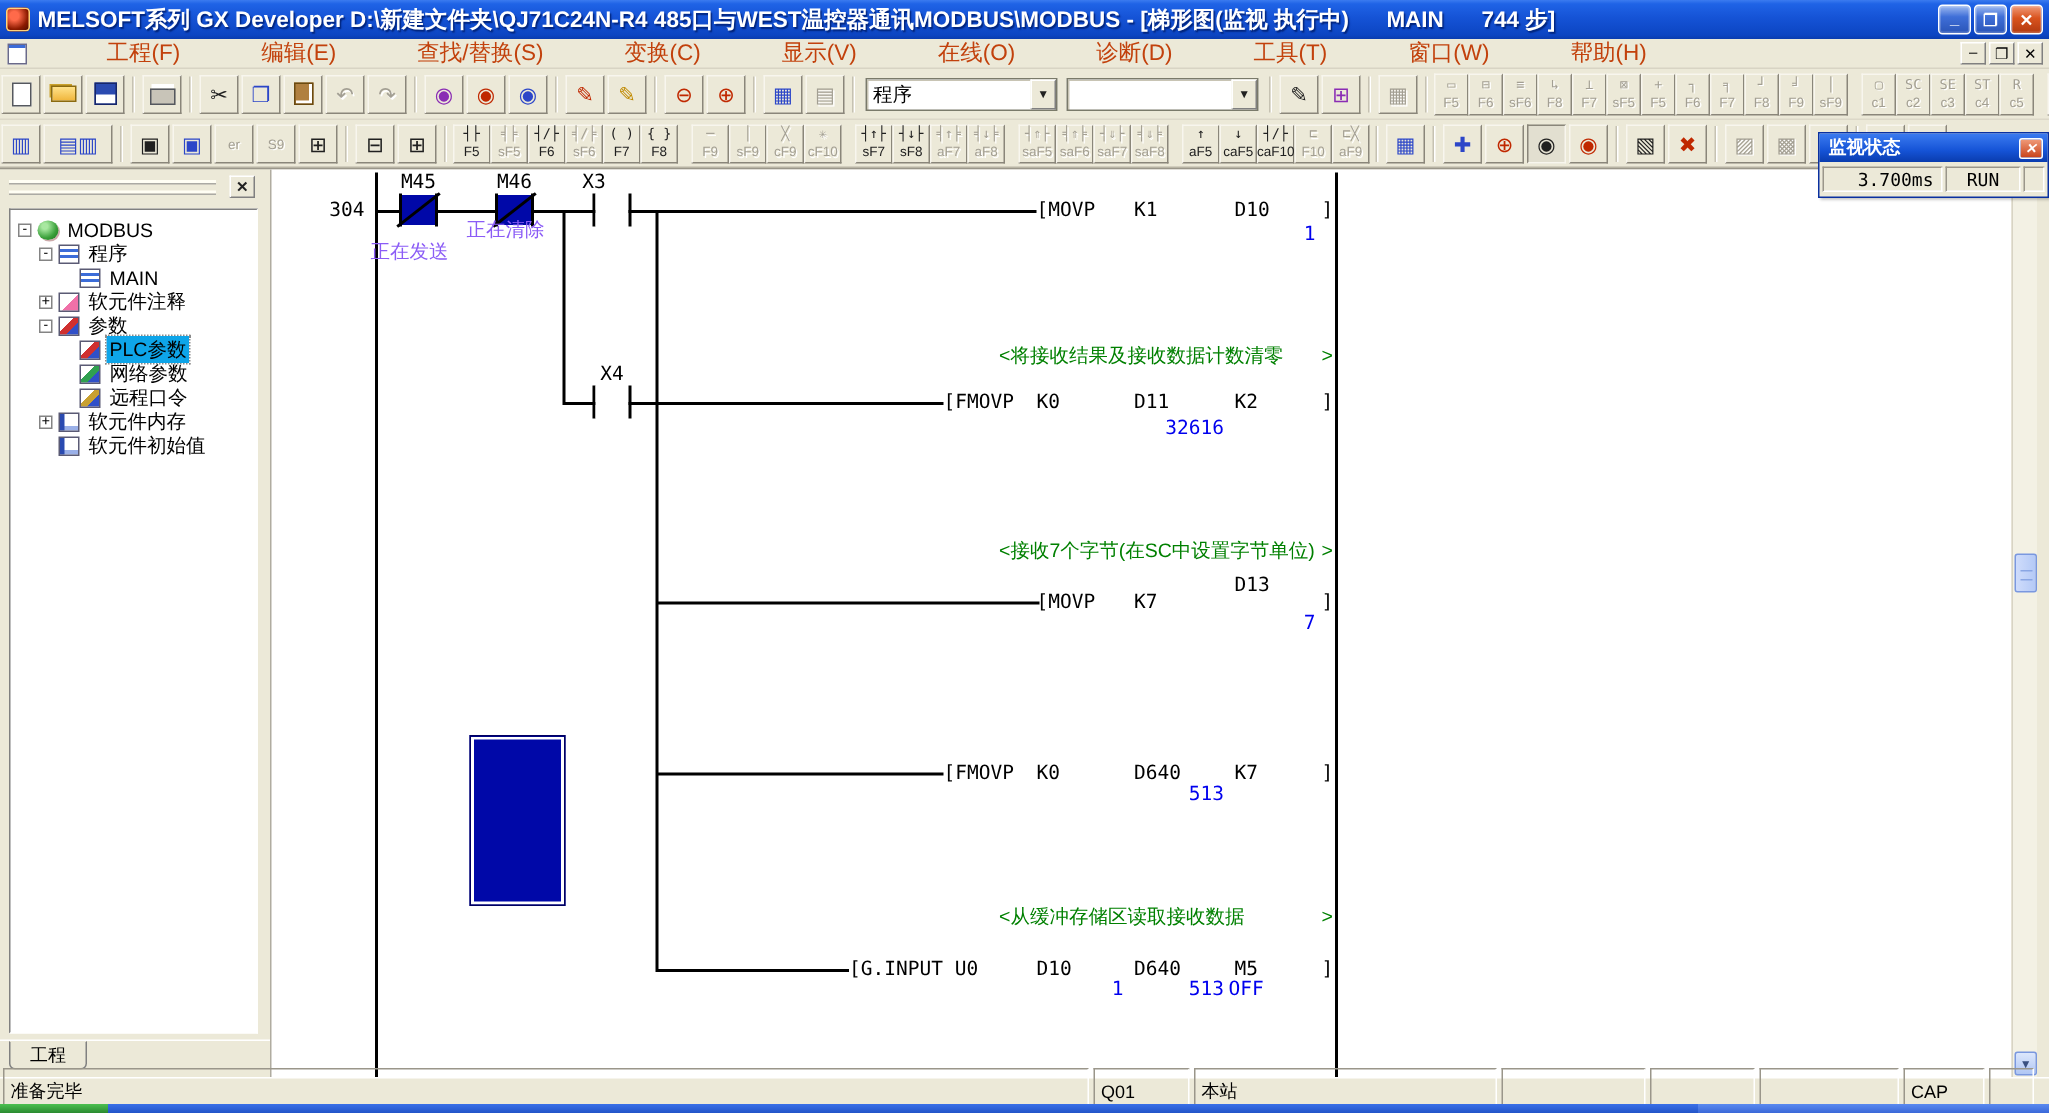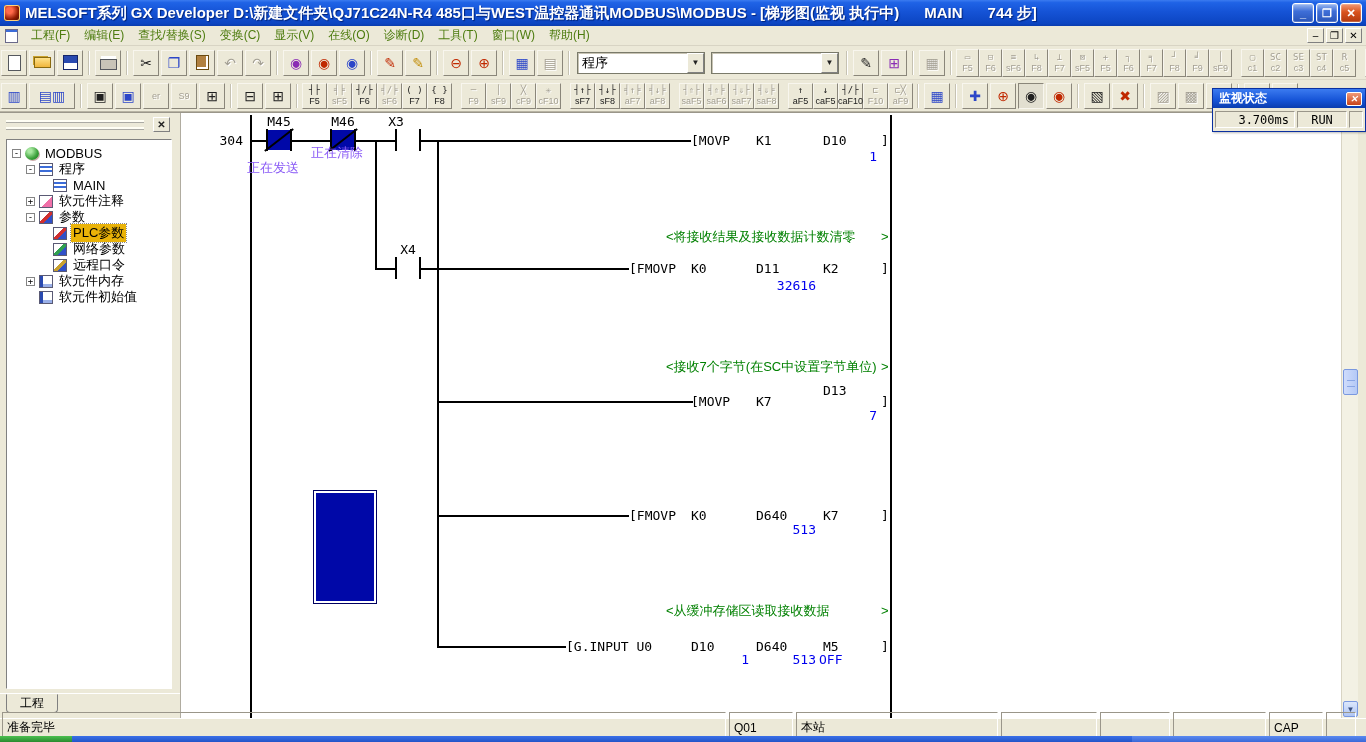--- a/index.html
+++ b/index.html
@@ -21,21 +21,21 @@
     background:linear-gradient(180deg,#9db9f0 0%,#3f6fd8 40%,#2a55b8 100%);
     box-shadow:inset 0 0 0 1px #fff3; border:1px solid #fff; }
   .wbtn.close { background:linear-gradient(180deg,#f09a78 0%,#d9531e 45%,#b23a10 100%); }
 
   
   .menubar { position:absolute; left:0; top:26px; width:1366px; height:20px; background:#ECE9D8;
     display:flex; align-items:center; border-bottom:1px solid #d8d4c4; }
   .mdi-icon { width:13px; height:14px; background:#fff; border:1px solid #6a6a8a; margin:0 6px 0 5px;
     box-shadow:inset 0 2px 0 #3c6cd8; flex:none; }
   .menus { display:flex; height:100%; align-items:center; }
-  .mitem { padding:2px 7px; font-size:12px; color:#4d7c0f; cursor:default; }
+  .mitem { padding:2px 7px; font-size:15px; color:#c2410c; cursor:default;margin-left:40px; }
   .mdi-btns { margin-left:auto; display:flex; gap:2px; padding-right:4px; }
   .mdibtn { width:17px; height:15px; font-size:10px; display:flex; align-items:center; justify-content:center;
     background:#ECE9D8; border:1px solid; border-color:#fff #808080 #808080 #fff; color:#000; }
 
   
   .toolbar { position:absolute; left:0; width:1366px; background:#ECE9D8; display:flex; align-items:center;
     white-space:nowrap; overflow:hidden; }
   .tb1 { top:46px; height:34px; border-bottom:1px solid #dcd8c8; }
   .tb2 { top:80px; height:32px; border-bottom:1px solid #b8b4a4; }
   .tbtn { width:26px; height:26px; margin:0 1px; display:inline-flex; align-items:center; justify-content:center;
@@ -83,21 +83,21 @@
     text-align:center; margin-right:4px; flex:none; font-family:"DejaVu Sans Mono",monospace; }
   .expbox:empty { border-color:transparent; background:transparent; }
   .ticon { width:14px; height:13px; margin-right:4px; flex:none; background:#fff; border:1px solid #5a5a74; }
   .trow.i-proj .ticon { border:none; border-radius:50%; background:radial-gradient(circle at 35% 30%,#a8e8a0 15%,#3aa03a 60%,#1a6a1a 100%); box-shadow:1px 1px 0 #caa; }
   .trow.i-prog .ticon { background:linear-gradient(#fff 2px,#3c6cd8 2px,#3c6cd8 4px,#fff 4px,#fff 6px,#3c6cd8 6px,#3c6cd8 8px,#fff 8px); }
   .trow.i-com .ticon { background:linear-gradient(135deg,#fff 55%,#f070a8 55%); }
   .trow.i-par .ticon { background:linear-gradient(135deg,#fff 40%,#d03030 40%,#d03030 65%,#3050c8 65%); }
   .trow.i-net .ticon { background:linear-gradient(135deg,#fff 40%,#30a050 40%,#30a050 65%,#3050c8 65%); }
   .trow.i-rem .ticon { background:linear-gradient(135deg,#fff 40%,#c8a030 40%,#c8a030 65%,#3050c8 65%); }
   .trow.i-mem .ticon,.trow.i-ini .ticon { background:#fff; box-shadow:inset 3px 0 0 #2a4ab0, inset 0 -3px 0 #9ab0e8; }
-  .trow.sel .tlabel { background:#eab308; outline:1px dotted #8a8a8a; }
+  .trow.sel .tlabel { background:#0ea5e9; outline:1px dotted #8a8a8a; }
   .tlabel { padding:0 2px; }
   .tabstrip { position:absolute; left:0; bottom:6px; width:180px; height:20px; border-top:1px solid #fff; }
   .tab { position:absolute; left:6px; top:0px; width:52px; height:19px; background:#ECE9D8; font-size:12px;
     border:1px solid #808080; border-top:1px solid #ECE9D8; border-radius:0 0 4px 4px; text-align:center; line-height:17px; }
 
   
   .ladder { position:absolute; left:180px; top:0; width:1161px; height:606px; background:#fff; overflow:hidden;
     border-left:1px solid #b0aca0; }
   .wire { position:absolute; background:#000; }
   .rungno { position:absolute; width:34px; text-align:right; font:13px/15px "DejaVu Sans Mono",monospace; color:#000; }

